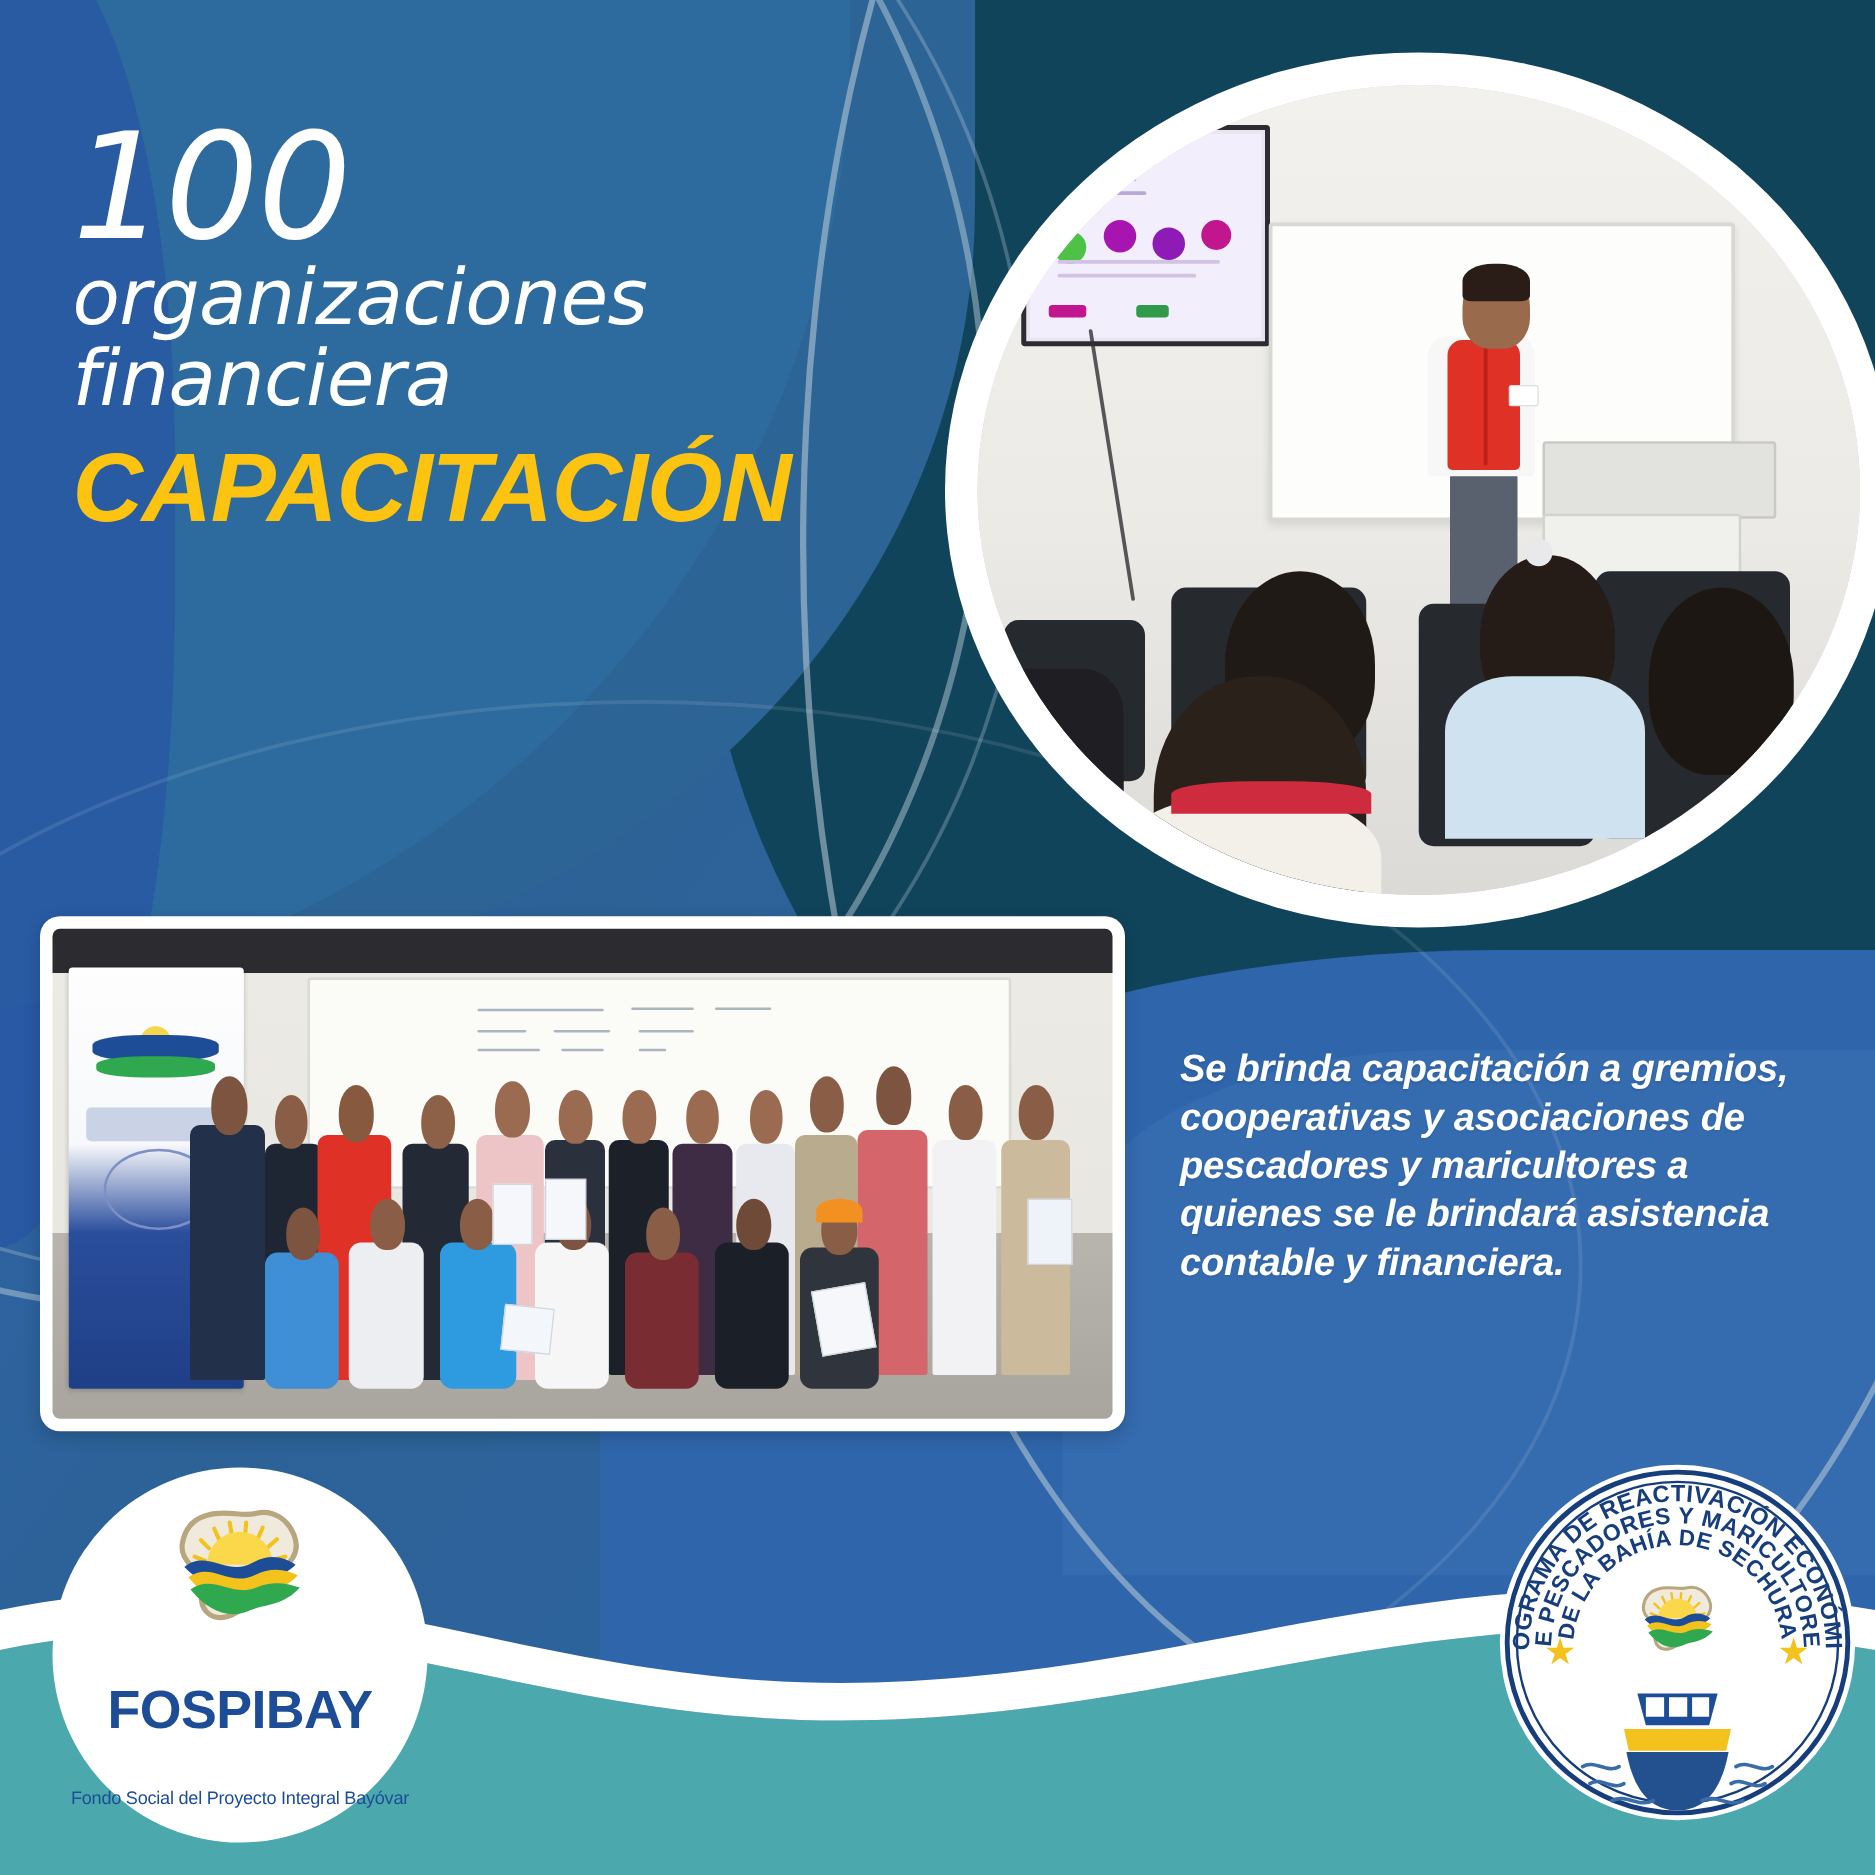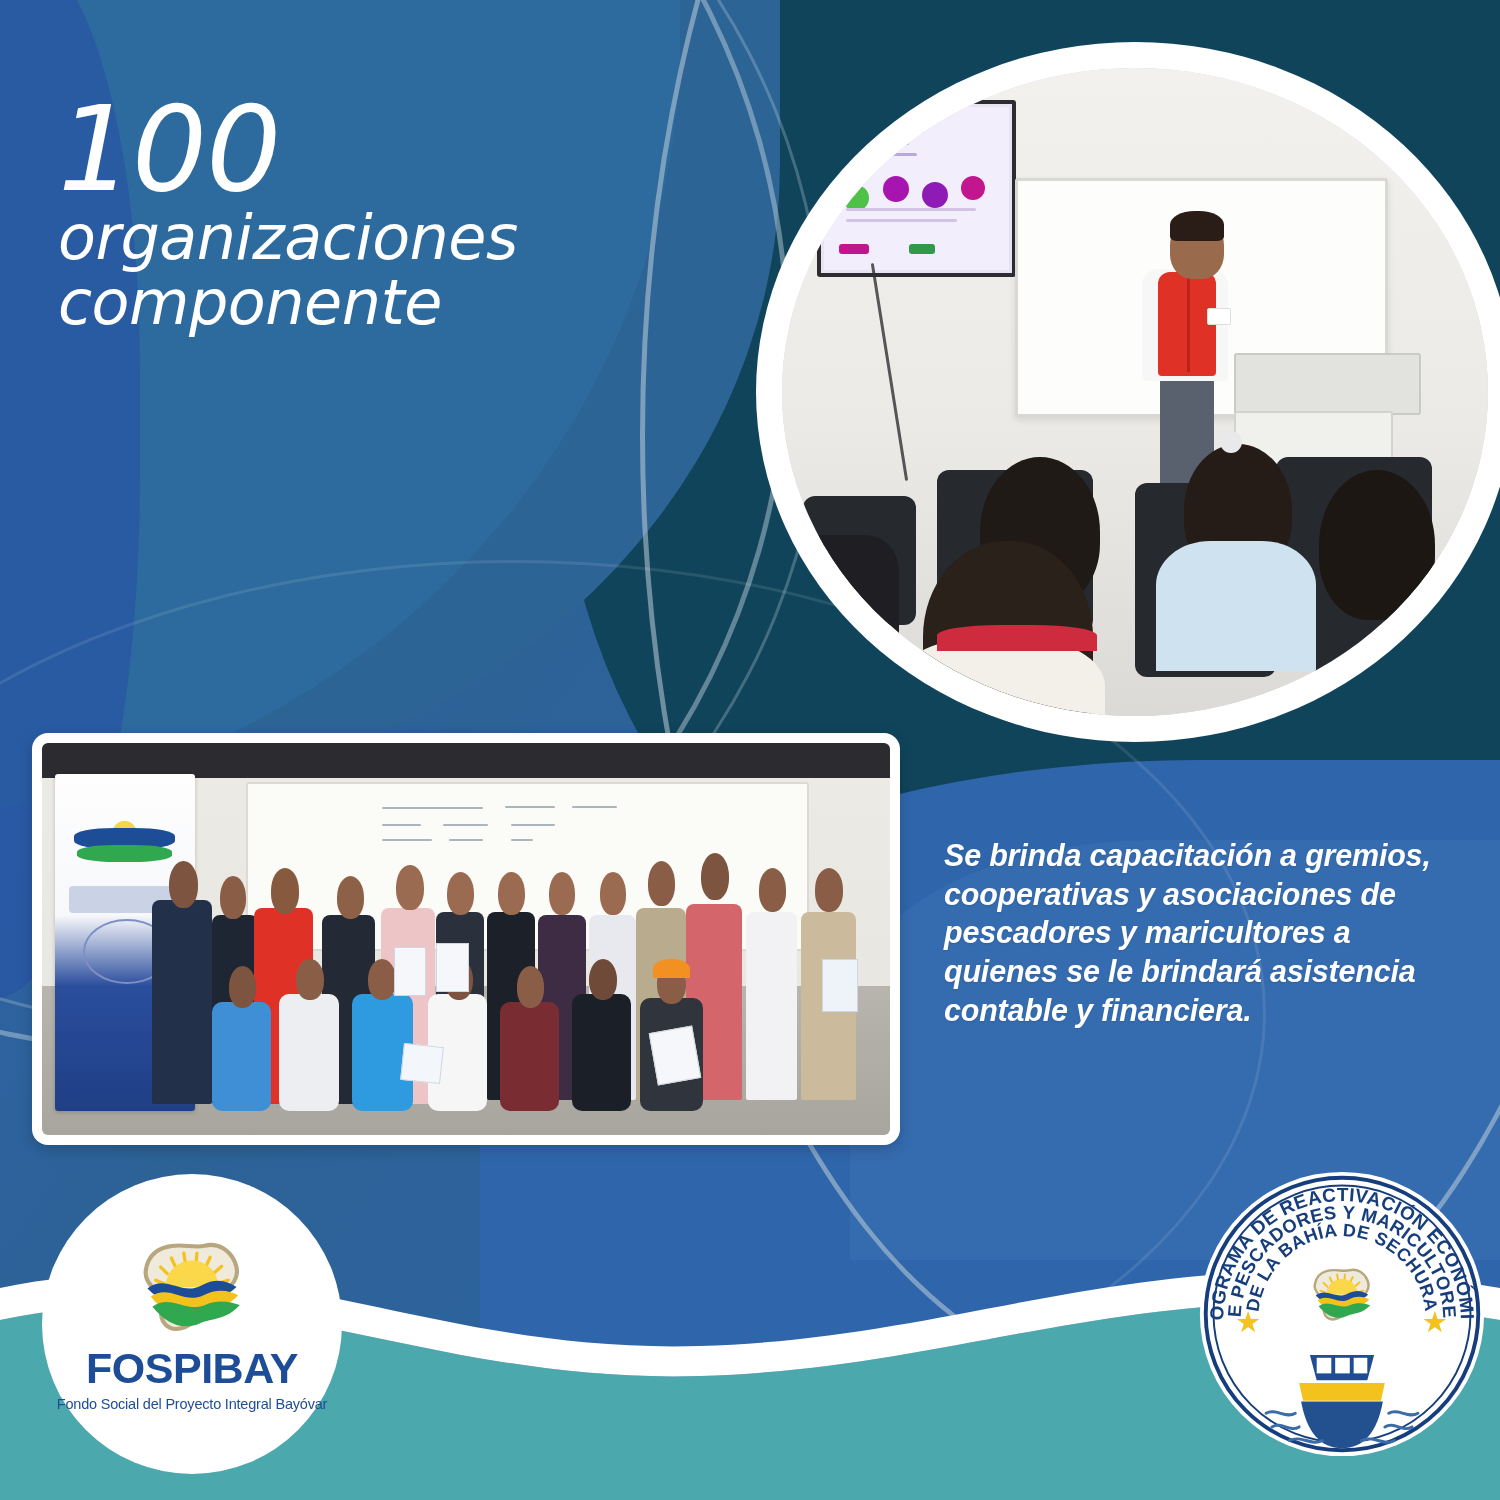--- a/index.html
+++ b/index.html
@@ -122,21 +122,21 @@
     text-shadow:0 1px 2px rgba(0,0,0,.10);
   }
 
   
   .band{position:absolute;left:0;bottom:0;width:1500px;height:330px;z-index:10;}
 
   
   .logo-oval{
     position:absolute;left:42px;top:1174px;width:300px;height:300px;
     background:#ffffff;border-radius:50%;z-index:22;
-    display:flex;flex-direction:column;align-items:center;justify-content:center;
+    display:flex;flex-direction:column;align-items:center;justify-content:center;gap:35px;
   }
   .logo-mark{width:132px;height:108px;margin-bottom:2px;}
   .logo-word{
     font-family:"Liberation Sans", sans-serif;font-weight:bold;
     font-size:43px;color:#1E4D97;letter-spacing:-.5px;line-height:1;
   }
   .logo-tag{
     font-family:"Liberation Sans", sans-serif;font-size:14.5px;color:#1E4D97;
     margin-top:6px;letter-spacing:-.2px;
   }
@@ -168,21 +168,22 @@
     <div class="blue-lower-blob2"></div>
     <div class="arc arc-a"></div>
     <div class="arc arc-b"></div>
     <div class="arc arc-c"></div>
     <div class="arc arc-d"></div>
   </div>
 
   <div class="headline">
     <div class="h-100">100</div>
     <div class="h-sub">organizaciones</div>
-    <div class="h-sub">componente</div>
+    <div class="h-sub">financiera</div>
+    <div class="h-big">CAPACITACIÓN</div>
   </div>
 
   <div class="circle-photo">
     <div class="inner">
       <div class="room">
 
         <div class="tv">
           <div class="slide">
             <div class="bar" style="left:8%;top:14%;width:46%;"></div>
             <div class="bar" style="left:8%;top:21%;width:38%;"></div>

